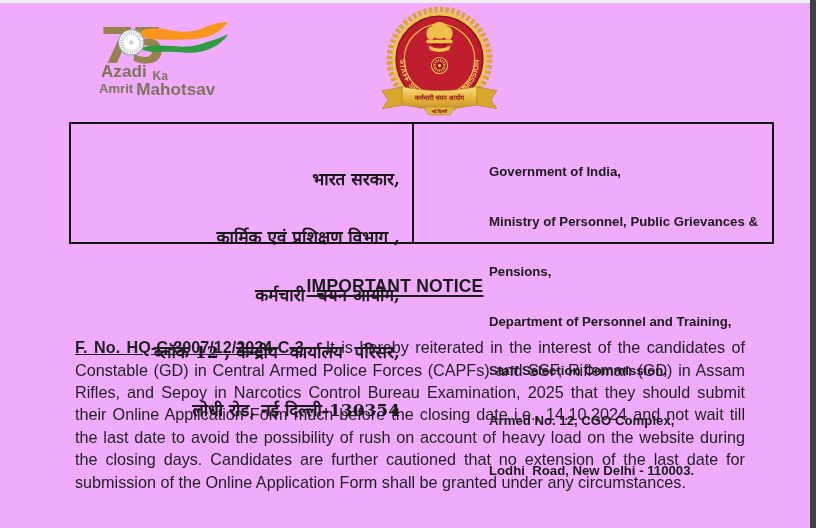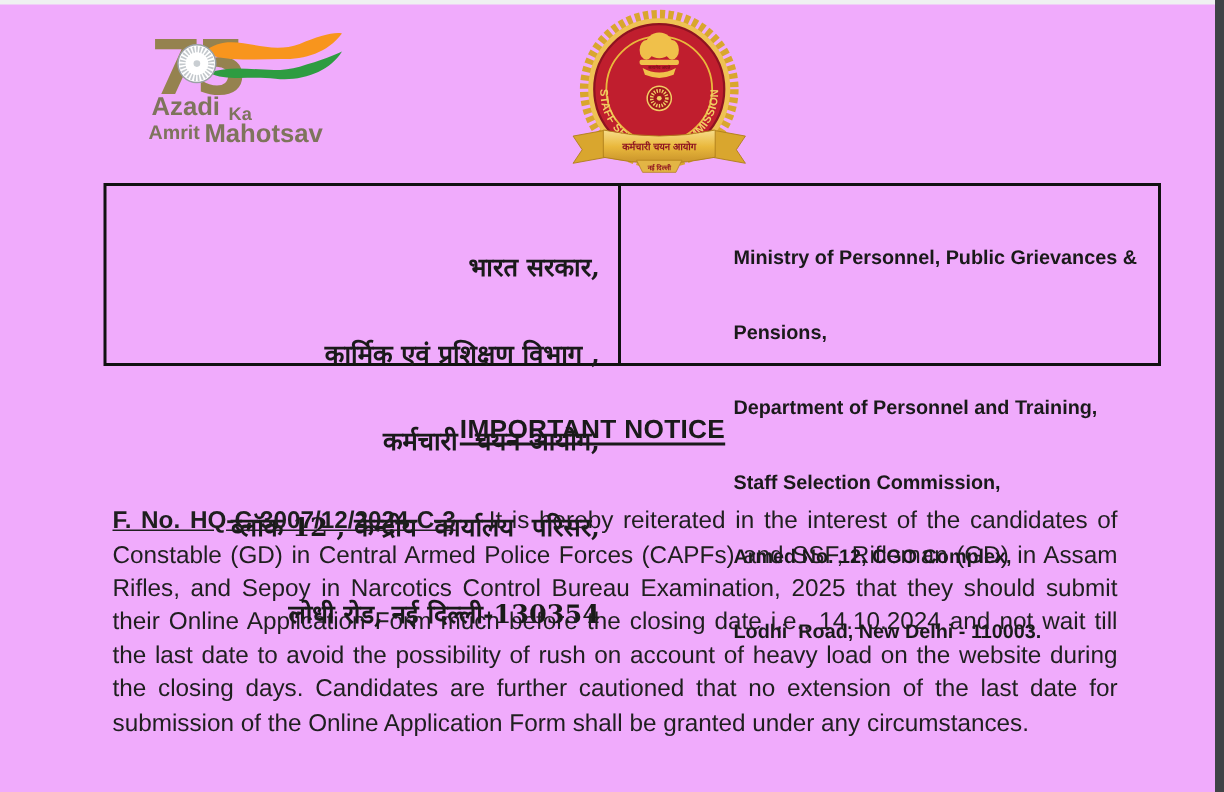--- a/index.html
+++ b/index.html
@@ -110,20 +110,21 @@
 
   <div class="address-box">
     <div class="address-left">
       <div>भारत सरकार,</div>
       <div>कार्मिक एवं प्रशिक्षण विभाग ,</div>
       <div>कर्मचारी  चयन आयोग,</div>
       <div>ब्लॉक 12 , केन्द्रीय  कार्यालय  परिसर,</div>
       <div>लोधी रोड, नई दिल्ली-130354</div>
     </div>
     <div class="address-right">
+      <div>Government of India,</div>
       <div>Ministry of Personnel, Public Grievances &amp;</div>
       <div>Pensions,</div>
       <div>Department of Personnel and Training,</div>
       <div>Staff Selection Commission,</div>
       <div>Armed No. 12, CGO Complex,</div>
       <div>Lodhi  Road, New Delhi - 110003.</div>
     </div>
   </div>
 
   <div class="notice-title">IMPORTANT NOTICE</div>

